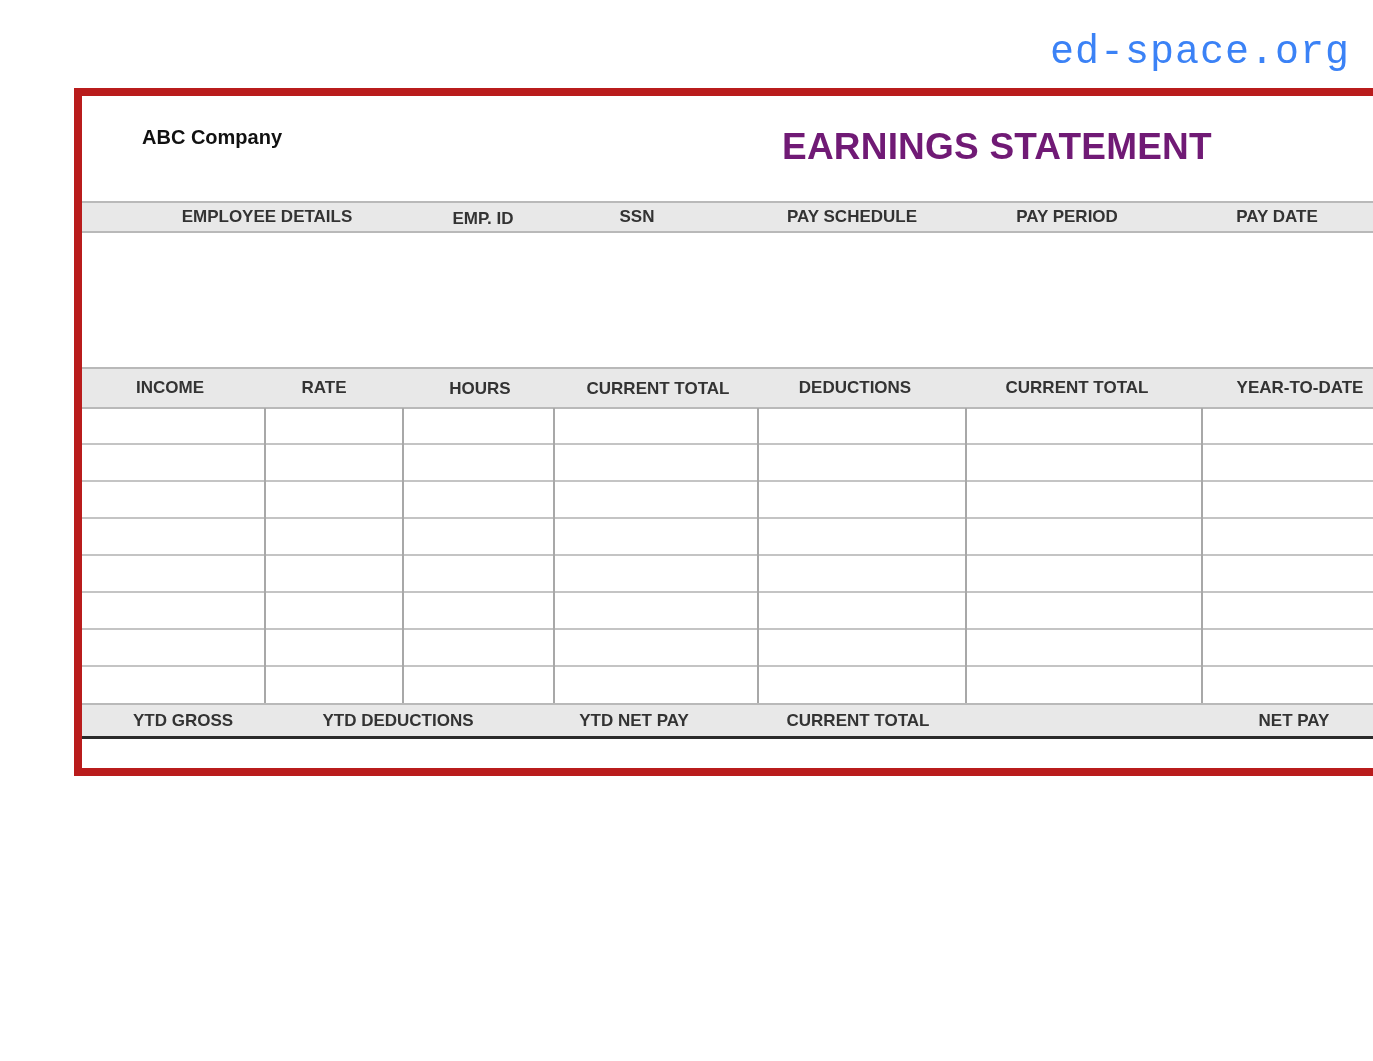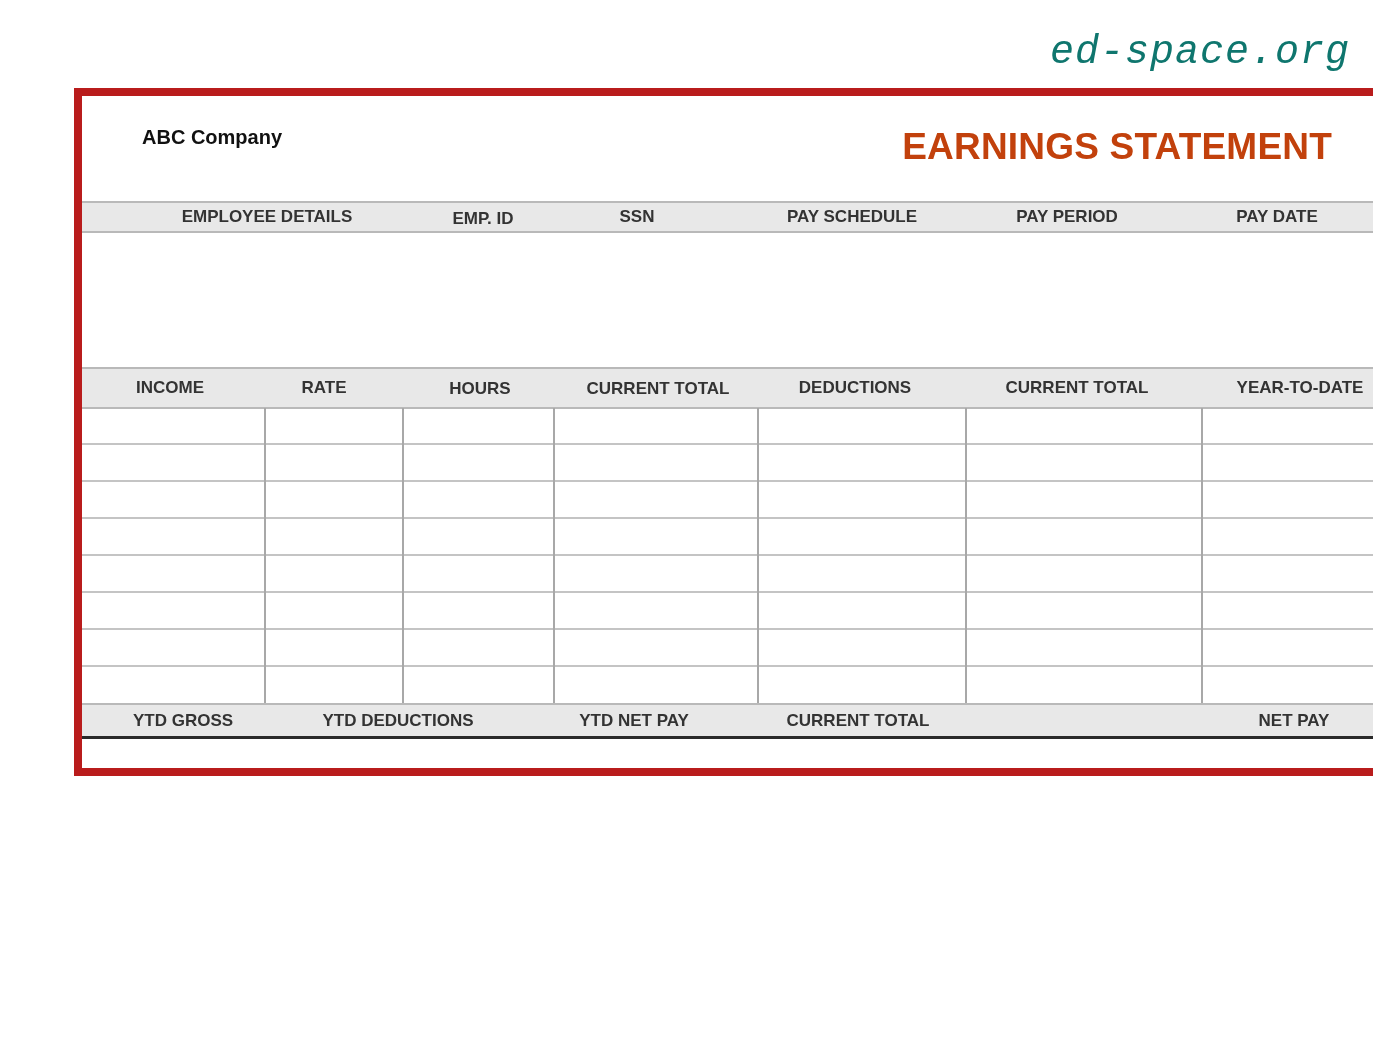--- a/index.html
+++ b/index.html
@@ -1,27 +1,27 @@
 <!DOCTYPE html>
 <html><head>
   <meta charset="utf-8">
   <style>
     html, body { margin: 0; padding: 0; background: #ffffff; }
     body { width: 1373px; height: 1061px; position: relative; overflow: hidden;
            font-family: "Liberation Sans", "DejaVu Sans", sans-serif; color: #111; }
     .watermark { position: absolute; left: 1010px; top: 30px; width: 340px; text-align: right;
                  font-family: "Liberation Mono", "DejaVu Sans Mono", monospace; font-size: 40px;
-                 color: #0f766e; letter-spacing: 1px; font-style: italic; }
+                 color: #3b82f6; letter-spacing: 1px; }
     .sheet { position: absolute; left: 42px; top: 88px; width: 1310px; height: 672px;
              border: 8px solid #b91c1c; box-sizing: content-box; margin-left: 32px; }
     .abs { position: absolute; }
     .company { left: 60px; top: 30px; font-size: 20px; font-weight: bold; color: #111; }
     .address { left: 60px; top: 71px; font-size: 16px; color: #111; }
-    .title { left: 700px; top: 30px; width: 550px; text-align: right; font-size: 37px;
-             font-weight: bold; color: #c2410c; letter-spacing: 0.2px; }
+    .title { left: 700px; top: 30px; width: 550px; text-align: left; font-size: 37px;
+             font-weight: bold; color: #701a75; letter-spacing: 0.2px; }
     .band { position: absolute; left: 0; width: 1310px; background: #e8e8e8;
             border-top: 2px solid #b9b9b9; border-bottom: 2px solid #b9b9b9; box-sizing: border-box; }
     .band .lbl { position: absolute; top: 0; height: 100%; display: flex; align-items: center;
                  justify-content: center; font-size: 17px; font-weight: bold; color: #333;
                  white-space: nowrap; transform: translateX(-50%); }
     .details { position: absolute; left: 0; top: 147px; width: 1310px; height: 124px; }
     .addr-line { position: absolute; left: 99px; font-size: 16px; color: #111; }
     .val { position: absolute; font-size: 23px; color: #111; transform: translateX(-50%); white-space: nowrap; }
     .grid { position: absolute; left: 0; top: 312px; width: 1310px; height: 295px; }
     .grid .row { position: absolute; left: 0; width: 1310px; height: 37px; border-bottom: 2px solid #c4c4c4; box-sizing: border-box; }

